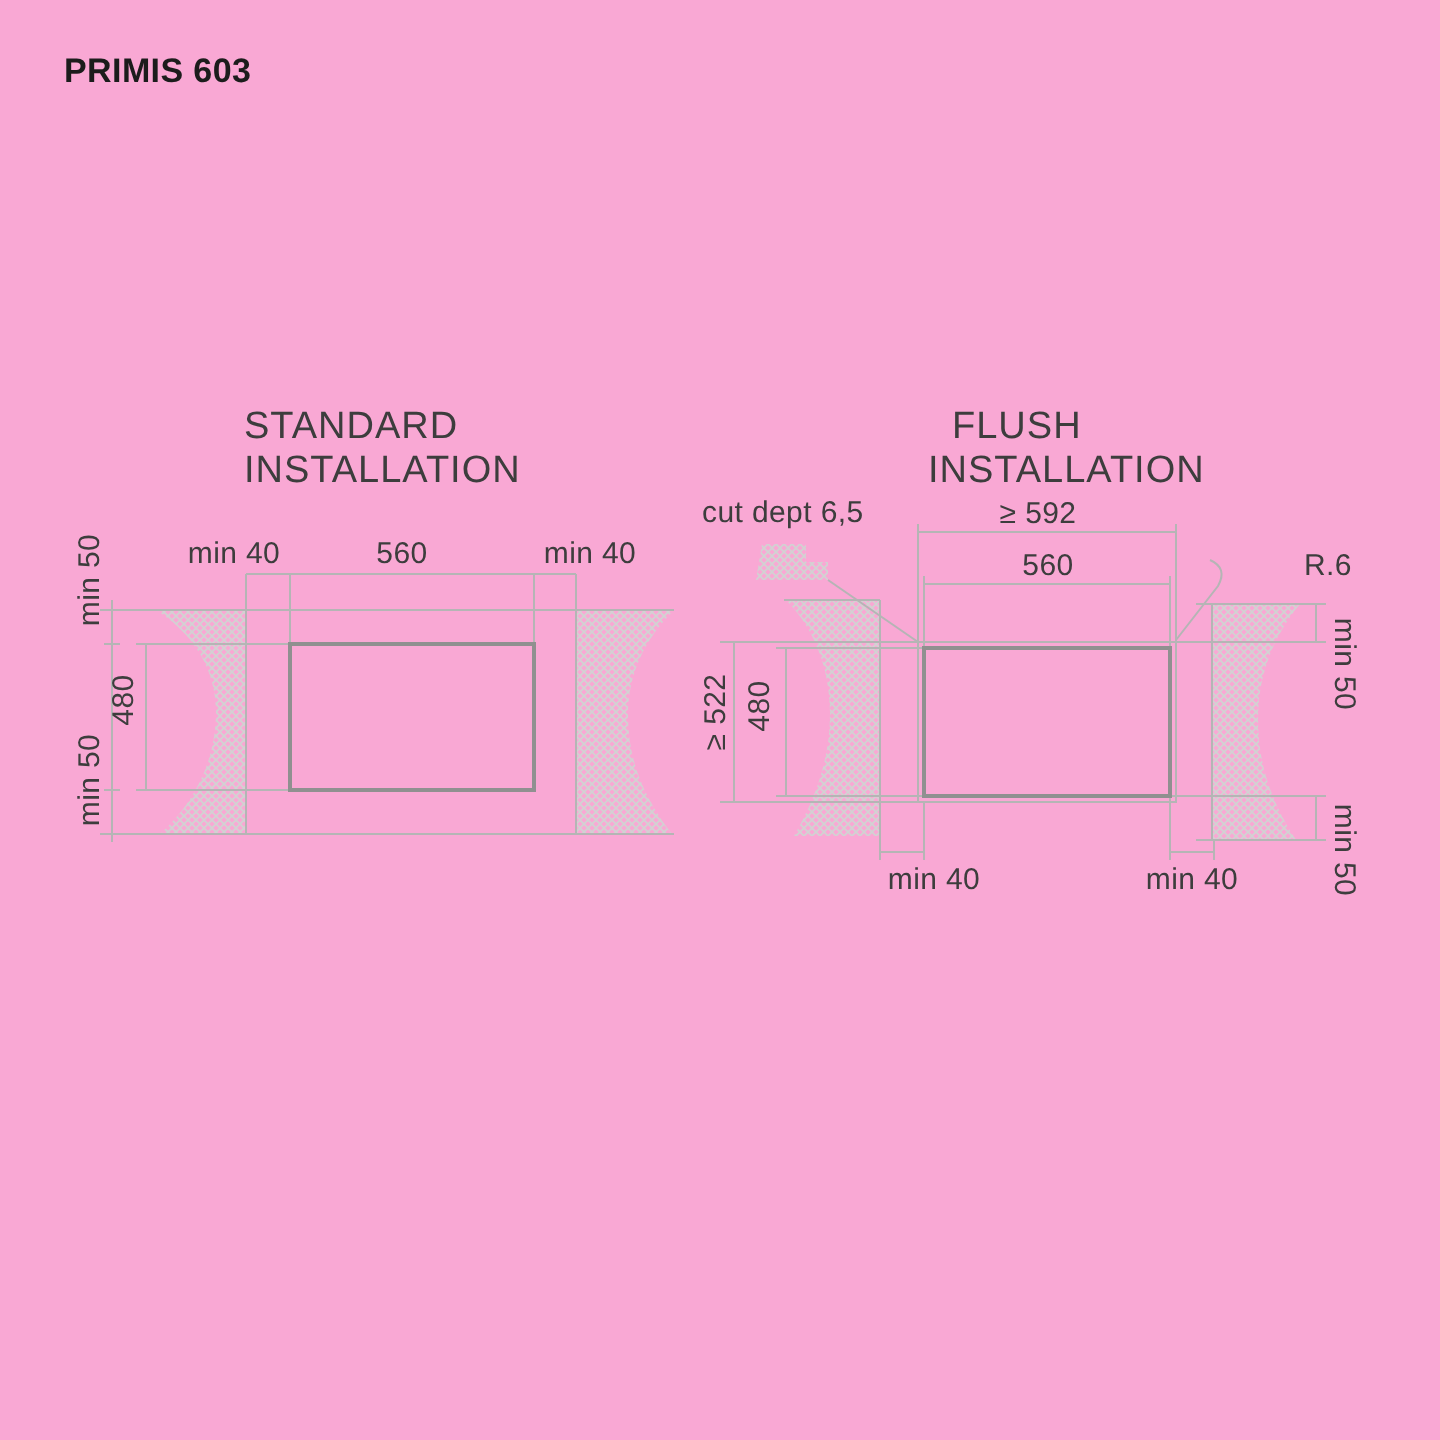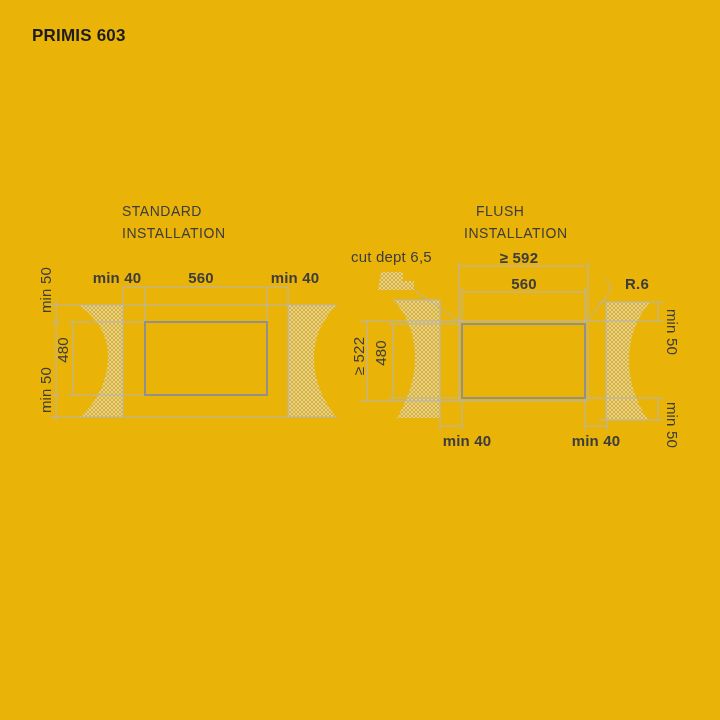--- a/index.html
+++ b/index.html
@@ -1,39 +1,39 @@
 <!DOCTYPE html>
 <html><head>
 <meta charset="utf-8">
 <style>
   html,body{margin:0;padding:0;background:#ffffff;}
   .canvas{
     position:relative;
     width:720px;height:720px;
-    background:#eab308;
+    background:#f9a8d4;
     font-family:"Liberation Sans", sans-serif;
     overflow:hidden;
   }
   .linework{position:absolute;left:0;top:0;}
   .page-title{
     position:absolute;
     font-size:17px;font-weight:bold;color:#1c1c1c;letter-spacing:0.2px;
     white-space:nowrap;
   }
   .diagram-title{
     position:absolute;
-    font-size:14px;color:#3d3d3d;letter-spacing:0.5px;
+    font-size:19px;color:#3d3d3d;letter-spacing:0.5px;
     white-space:nowrap;
   }
   .lbl{
     position:absolute;
     font-size:15px;color:#3d3d3d;letter-spacing:0.2px;
     white-space:nowrap;
   }
-  .ctr{transform:translate(-50%,-50%);font-weight:bold;}
+  .ctr{transform:translate(-50%,-50%);}
   .rotccw{transform:translate(-50%,-50%) rotate(-90deg);}
   .rotcw{transform:translate(-50%,-50%) rotate(90deg);}
 </style>
 </head>
 <body>
 
 <div class="canvas">
 
   <svg class="linework" width="720" height="720" viewBox="0 0 720 720">
     <defs>
@@ -125,21 +125,21 @@
   <div class="lbl rotccw" style="left:45px;top:290px">min 50</div>
   <div class="lbl rotccw" style="left:62px;top:350px">480</div>
   <div class="lbl rotccw" style="left:45px;top:390px">min 50</div>
 
   <div class="diagram-title" style="left:476px;top:203px">FLUSH</div>
   <div class="diagram-title" style="left:464px;top:225px">INSTALLATION</div>
 
   <div class="lbl" style="left:351px;top:248px">cut dept 6,5</div>
   <div class="lbl ctr" style="left:519px;top:257px">≥ 592</div>
   <div class="lbl ctr" style="left:524px;top:283px">560</div>
-  <div class="lbl ctr" style="left:637px;top:283px">R.6</div>
+  <div class="lbl ctr" style="left:664px;top:283px">R.6</div>
   <div class="lbl rotccw" style="left:358px;top:356px">≥ 522</div>
   <div class="lbl rotccw" style="left:380px;top:353px">480</div>
   <div class="lbl rotcw" style="left:672px;top:332px">min 50</div>
   <div class="lbl rotcw" style="left:672px;top:425px">min 50</div>
   <div class="lbl ctr" style="left:467px;top:440px">min 40</div>
   <div class="lbl ctr" style="left:596px;top:440px">min 40</div>
 
 </div>
 
 </body></html>

